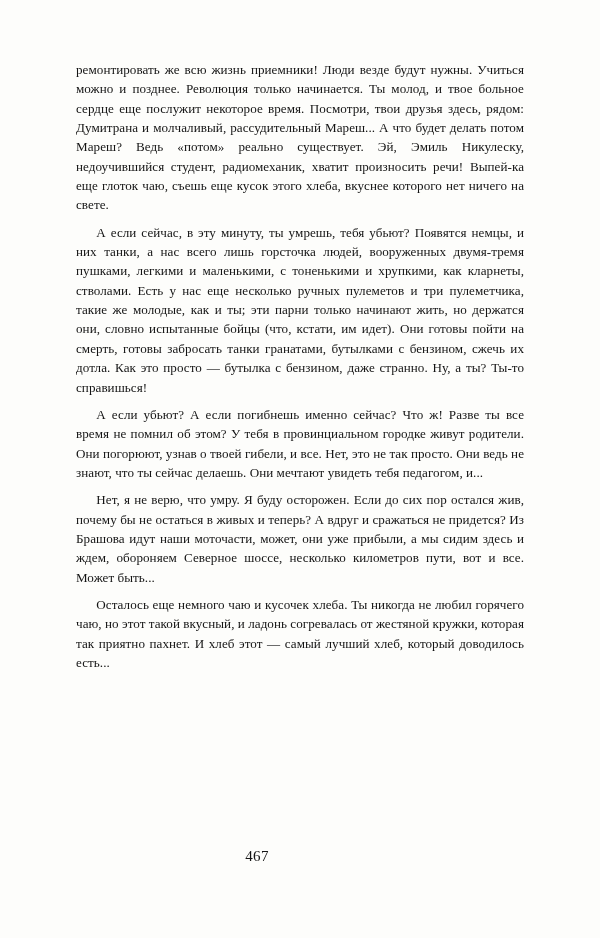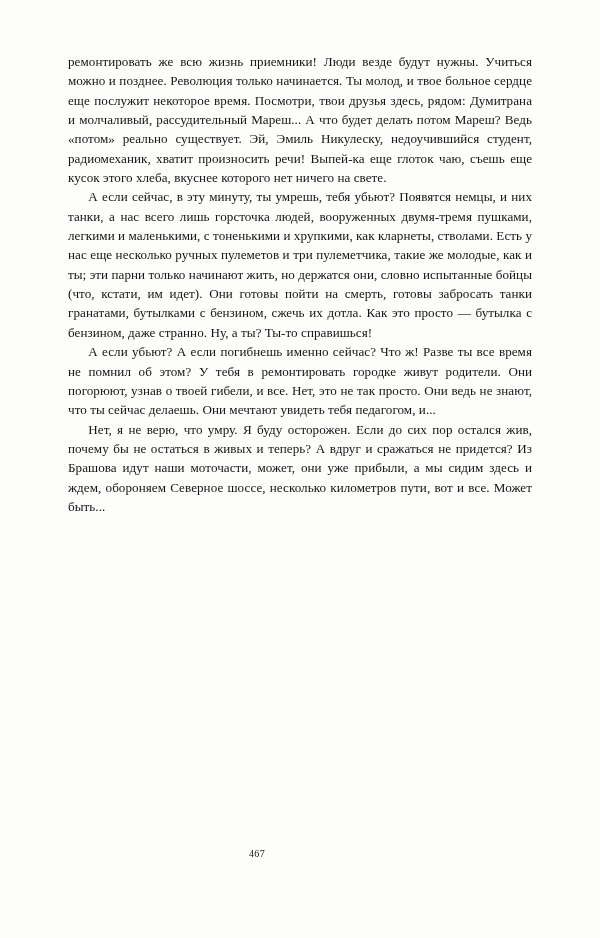--- a/index.html
+++ b/index.html
@@ -21,50 +21,51 @@
     background: #fdfdfb;
     overflow: hidden;
   }
   .text-block {
     position: absolute;
     left: 68px;
     top: 52px;
     width: 464px;
   }
   .para {
-    margin: 0;
+    margin: 8px;
     font-size: 13.1px;
     line-height: 19.35px;
     text-align: justify;
     text-justify: inter-word;
     color: #141414;
     letter-spacing: 0.05px;
   }
   .para + .para {
     text-indent: 1.55em;
   }
   .para.first {
     text-indent: 0;
   }
   .folio {
     position: absolute;
     left: 0;
     top: 848px;
     width: 514px;
     text-align: center;
-    font-size: 10px;
+    font-size: 15px;
     font-family: "Liberation Serif", serif;
     color: #141414;
     letter-spacing: 0.4px;
   }
 </style>
 </head>
 <body>
 
 <div class="page">
   <div class="text-block">
     <p class="para first">ремонтировать же всю жизнь приемники! Люди везде будут нужны. Учиться можно и позднее. Революция только начинается. Ты молод, и твое больное сердце еще послужит некоторое время. Посмотри, твои друзья здесь, рядом: Думитрана и молчаливый, рассудительный Мареш... А что будет делать потом Мареш? Ведь «потом» реально существует. Эй, Эмиль Никулеску, недоучившийся студент, радиомеханик, хватит произносить речи! Выпей-ка еще глоток чаю, съешь еще кусок этого хлеба, вкуснее которого нет ничего на свете.</p>
     <p class="para">А если сейчас, в эту минуту, ты умрешь, тебя убьют? Появятся немцы, и них танки, а нас всего лишь горсточка людей, вооруженных двумя-тремя пушками, легкими и маленькими, с тоненькими и хрупкими, как кларнеты, стволами. Есть у нас еще несколько ручных пулеметов и три пулеметчика, такие же молодые, как и ты; эти парни только начинают жить, но держатся они, словно испытанные бойцы (что, кстати, им идет). Они готовы пойти на смерть, готовы забросать танки гранатами, бутылками с бензином, сжечь их дотла. Как это просто — бутылка с бензином, даже странно. Ну, а ты? Ты-то справишься!</p>
-    <p class="para">А если убьют? А если погибнешь именно сейчас? Что ж! Разве ты все время не помнил об этом? У тебя в ремонтировать городке живут родители. Они погорюют, узнав о твоей гибели, и все. Нет, это не так просто. Они ведь не знают, что ты сейчас делаешь. Они мечтают увидеть тебя педагогом, и...</p>
+    <p class="para">А если убьют? А если погибнешь именно сейчас? Что ж! Разве ты все время не помнил об этом? У тебя в провинциальном городке живут родители. Они погорюют, узнав о твоей гибели, и все. Нет, это не так просто. Они ведь не знают, что ты сейчас делаешь. Они мечтают увидеть тебя педагогом, и...</p>
     <p class="para">Нет, я не верю, что умру. Я буду осторожен. Если до сих пор остался жив, почему бы не остаться в живых и теперь? А вдруг и сражаться не придется? Из Брашова идут наши моточасти, может, они уже прибыли, а мы сидим здесь и ждем, обороняем Северное шоссе, несколько километров пути, вот и все. Может быть...</p>
+    <p class="para">Осталось еще немного чаю и кусочек хлеба. Ты никогда не любил горячего чаю, но этот такой вкусный, и ладонь согревалась от жестяной кружки, которая так приятно пахнет. И хлеб этот — самый лучший хлеб, который доводилось есть...</p>
   </div>
   <div class="folio">467</div>
 </div>
 
 </body></html>

